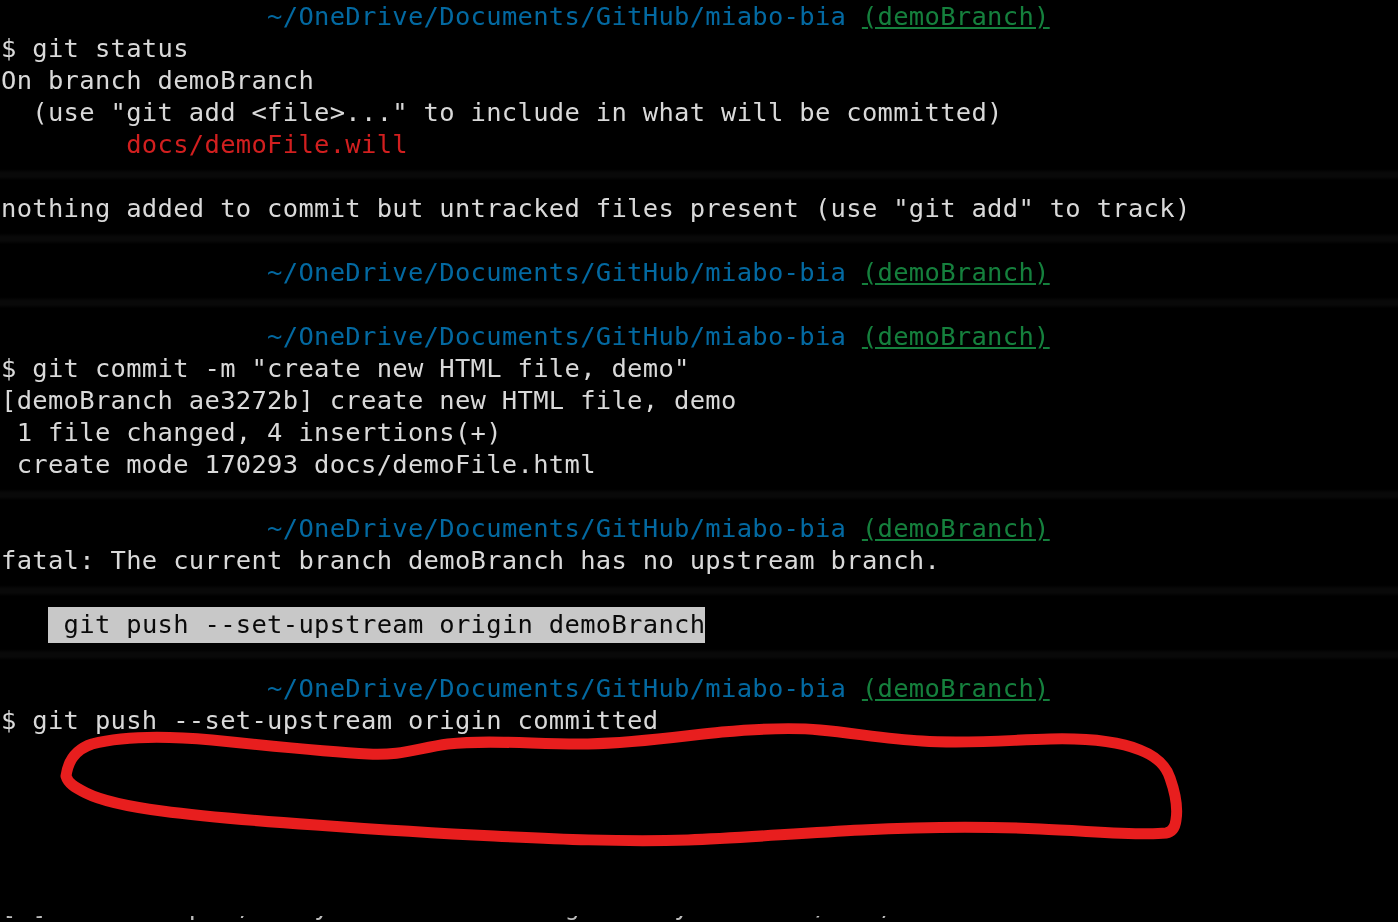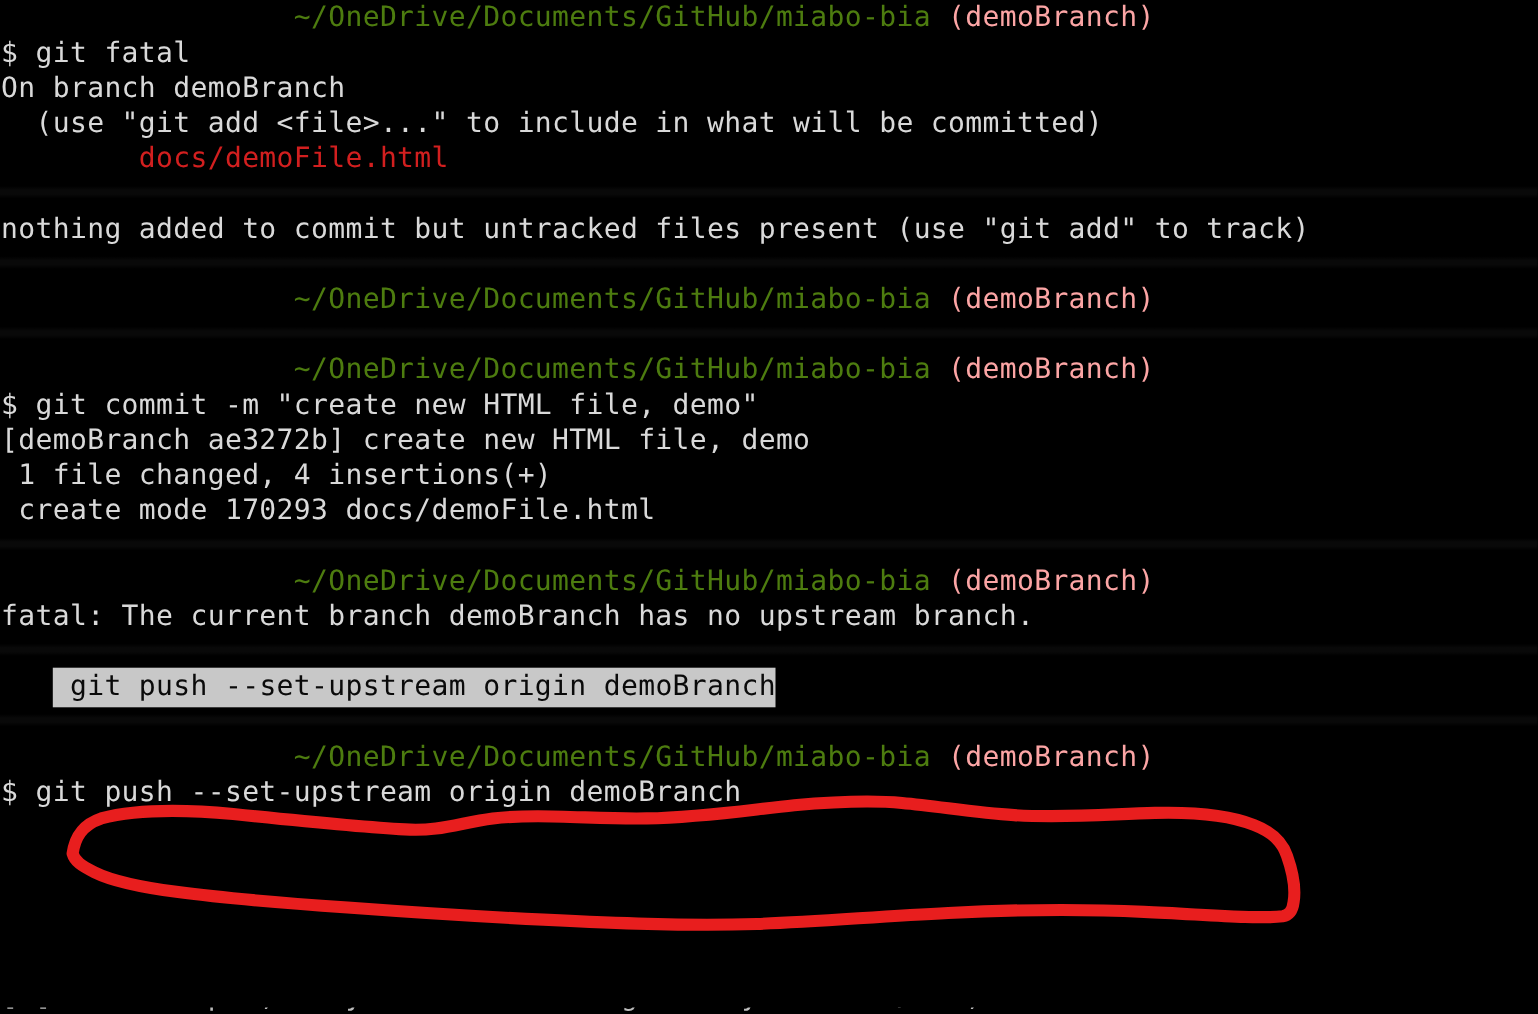--- a/index.html
+++ b/index.html
@@ -38,22 +38,22 @@
   .line.ghost {
     background: linear-gradient(to bottom,
                 rgba(255,255,255,0.000) 0%,
                 rgba(255,255,255,0.000) 28%,
                 rgba(255,255,255,0.035) 40%,
                 rgba(255,255,255,0.035) 52%,
                 rgba(255,255,255,0.000) 64%,
                 rgba(255,255,255,0.000) 100%);
   }
   .c-default { color: #d9d9d9; }
-  .c-path    { color: #4d7c0f; text-align: center; }
-  .c-branch  { color: #fca5a5; }
+  .c-path    { color: #0369a1; text-align: center; }
+  .c-branch  { color: #15803d; text-decoration: underline; }
   .c-file    { color: #d21f1f; }
   .c-prompt  { color: #d9d9d9; }
 
   .hl {
     background: #c8c8c8;
     color: #0a0a0a;
     padding: 2px 0 4px 0;
   }
 
   
@@ -86,42 +86,42 @@
     left: 1px;
   }
 </style>
 </head>
 <body>
 
 <div id="terminal">
 
   <div class="screen" id="screen">
       <div class="line"><span class="c-default">                 </span><span class="c-path">~/OneDrive/Documents/GitHub/miabo-bia </span><span class="c-branch">(demoBranch)</span></div>
-      <div class="line"><span class="c-prompt">$ git fatal</span></div>
+      <div class="line"><span class="c-prompt">$ git status</span></div>
       <div class="line"><span class="c-default">On branch demoBranch</span></div>
       <div class="line"><span class="c-default">  (use "git add &lt;file&gt;..." to include in what will be committed)</span></div>
-      <div class="line"><span class="c-file">        docs/demoFile.html</span></div>
+      <div class="line"><span class="c-file">        docs/demoFile.will</span></div>
       <div class="line ghost"><span class="c-default"></span></div>
       <div class="line"><span class="c-default">nothing added to commit but untracked files present (use "git add" to track)</span></div>
       <div class="line ghost"><span class="c-default"></span></div>
       <div class="line"><span class="c-default">                 </span><span class="c-path">~/OneDrive/Documents/GitHub/miabo-bia </span><span class="c-branch">(demoBranch)</span></div>
       <div class="line ghost"><span class="c-default"></span></div>
       <div class="line"><span class="c-default">                 </span><span class="c-path">~/OneDrive/Documents/GitHub/miabo-bia </span><span class="c-branch">(demoBranch)</span></div>
       <div class="line"><span class="c-prompt">$ git commit -m "create new HTML file, demo"</span></div>
       <div class="line"><span class="c-default">[demoBranch ae3272b] create new HTML file, demo</span></div>
       <div class="line"><span class="c-default"> 1 file changed, 4 insertions(+)</span></div>
       <div class="line"><span class="c-default"> create mode 170293 docs/demoFile.html</span></div>
       <div class="line ghost"><span class="c-default"></span></div>
       <div class="line"><span class="c-default">                 </span><span class="c-path">~/OneDrive/Documents/GitHub/miabo-bia </span><span class="c-branch">(demoBranch)</span></div>
       <div class="line"><span class="c-default">fatal: The current branch demoBranch has no upstream branch.</span></div>
       <div class="line ghost"><span class="c-default"></span></div>
       <div class="line"><span class="c-default">   </span><span class="hl"> git push --set-upstream origin demoBranch</span></div>
       <div class="line ghost"><span class="c-default"></span></div>
       <div class="line"><span class="c-default">                 </span><span class="c-path">~/OneDrive/Documents/GitHub/miabo-bia </span><span class="c-branch">(demoBranch)</span></div>
-      <div class="line"><span class="c-prompt">$ git push --set-upstream origin demoBranch</span></div>
+      <div class="line"><span class="c-prompt">$ git push --set-upstream origin committed</span></div>
     </div>
 
   <svg id="annotation" viewBox="0 0 1398 922" xmlns="http://www.w3.org/2000/svg">
     <path d="M 66,776
              C 68,762 74,750 92,744
              C 130,734 180,737 212,740
              C 280,747 330,752 368,754
              C 400,756 418,748 448,744
              C 492,739 540,745 588,744
              C 640,743 682,736 722,732

